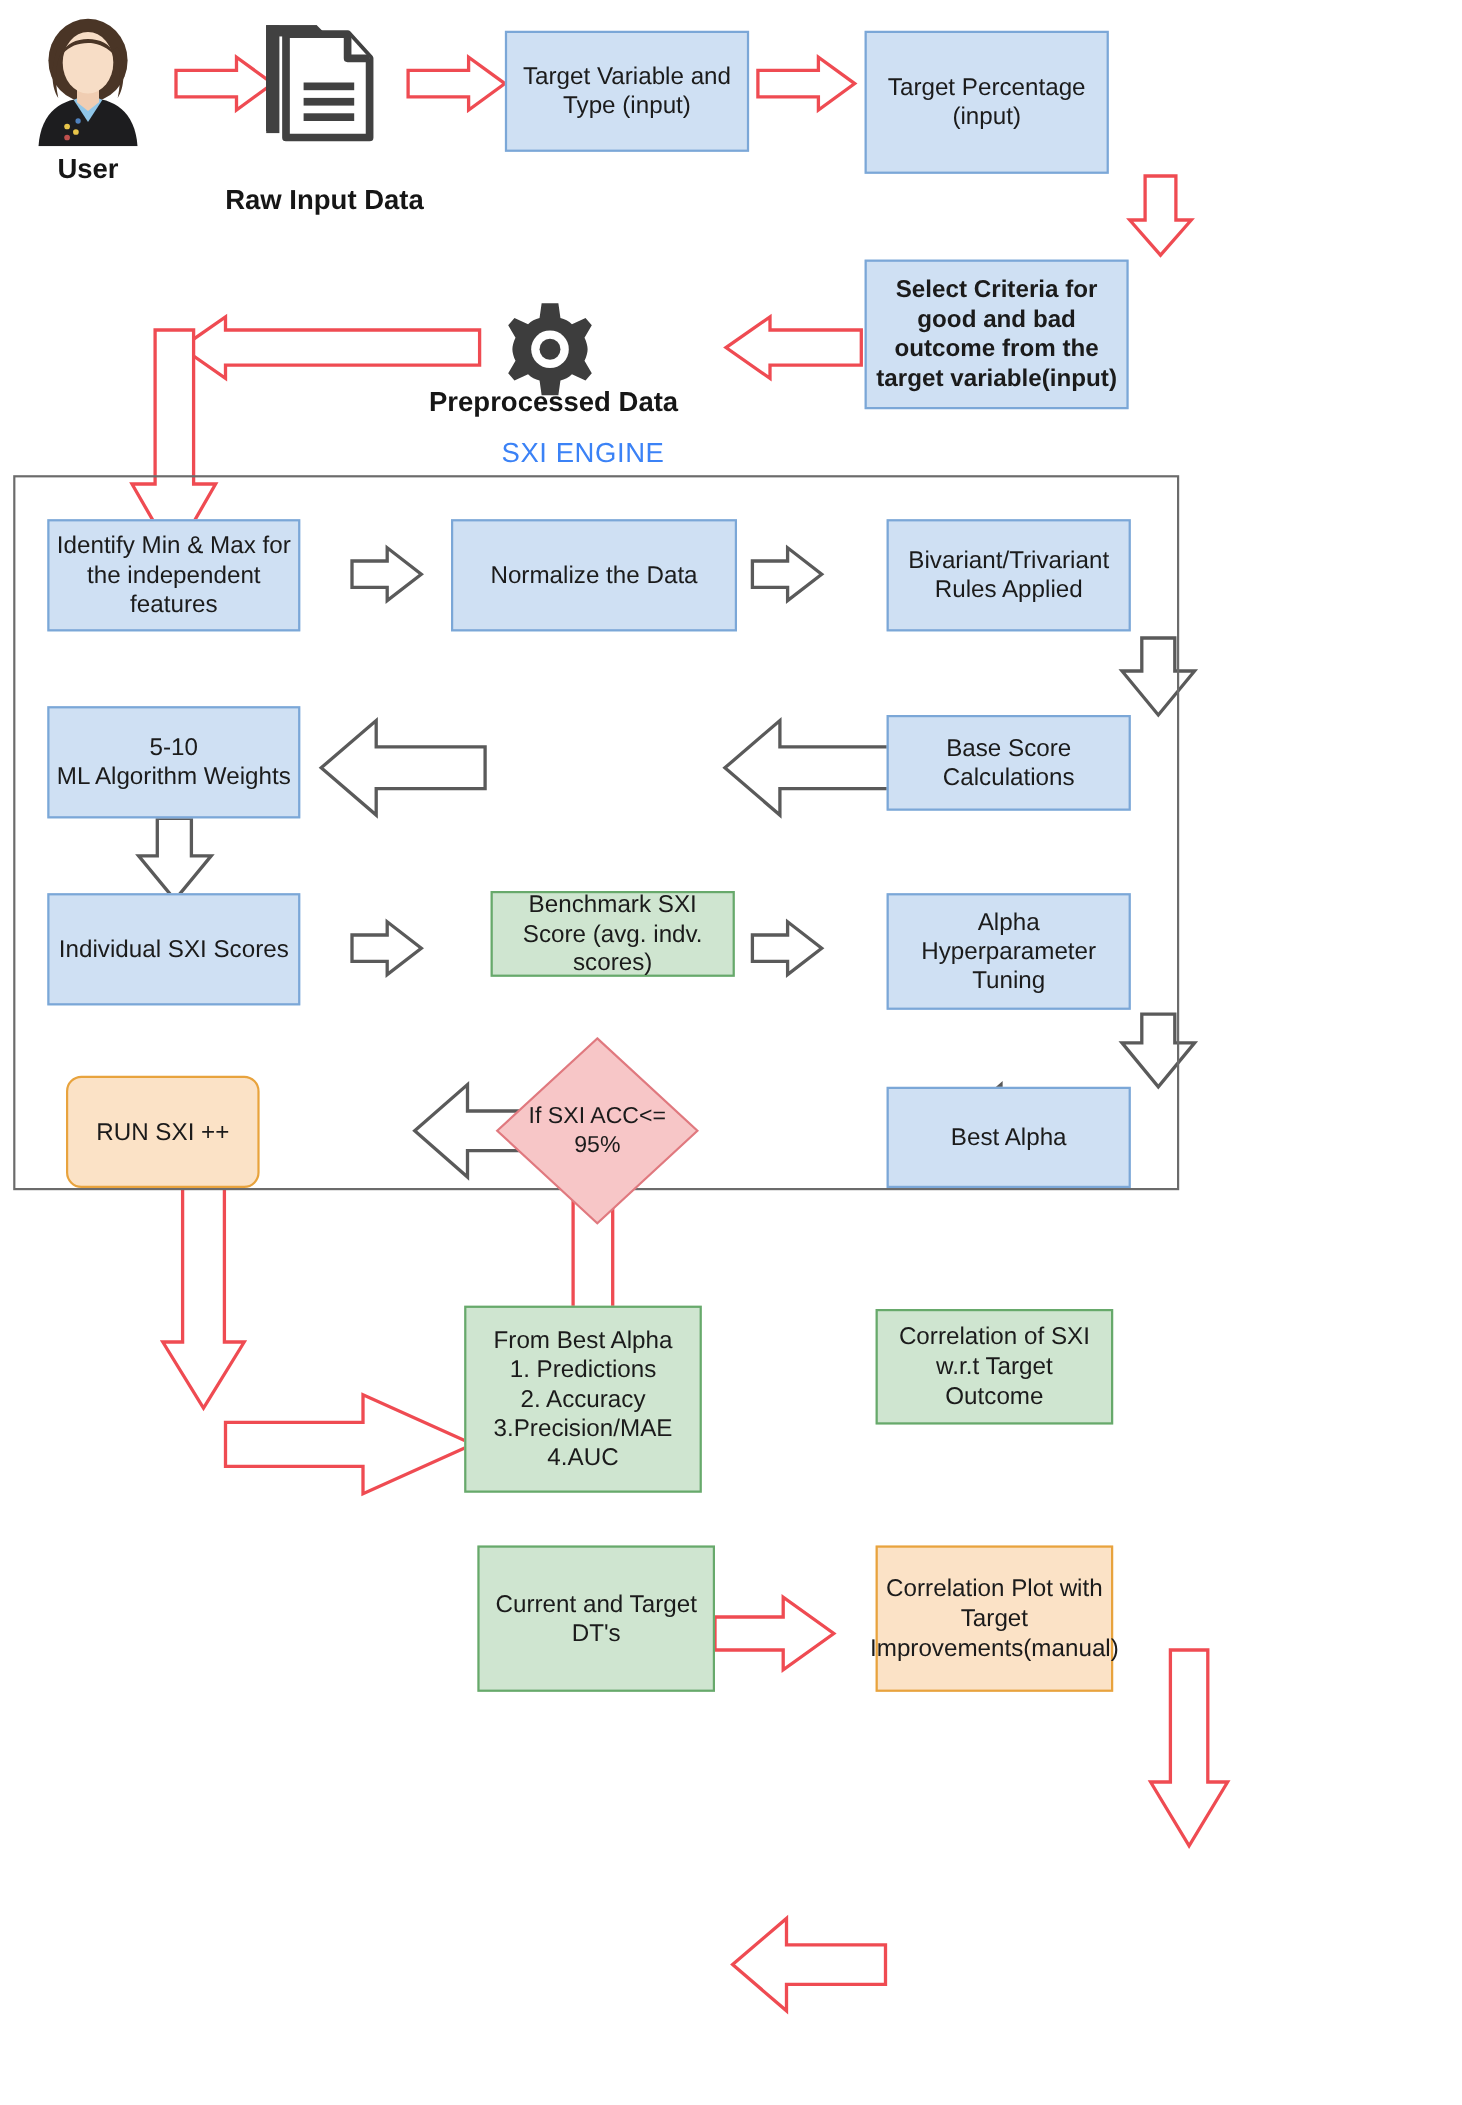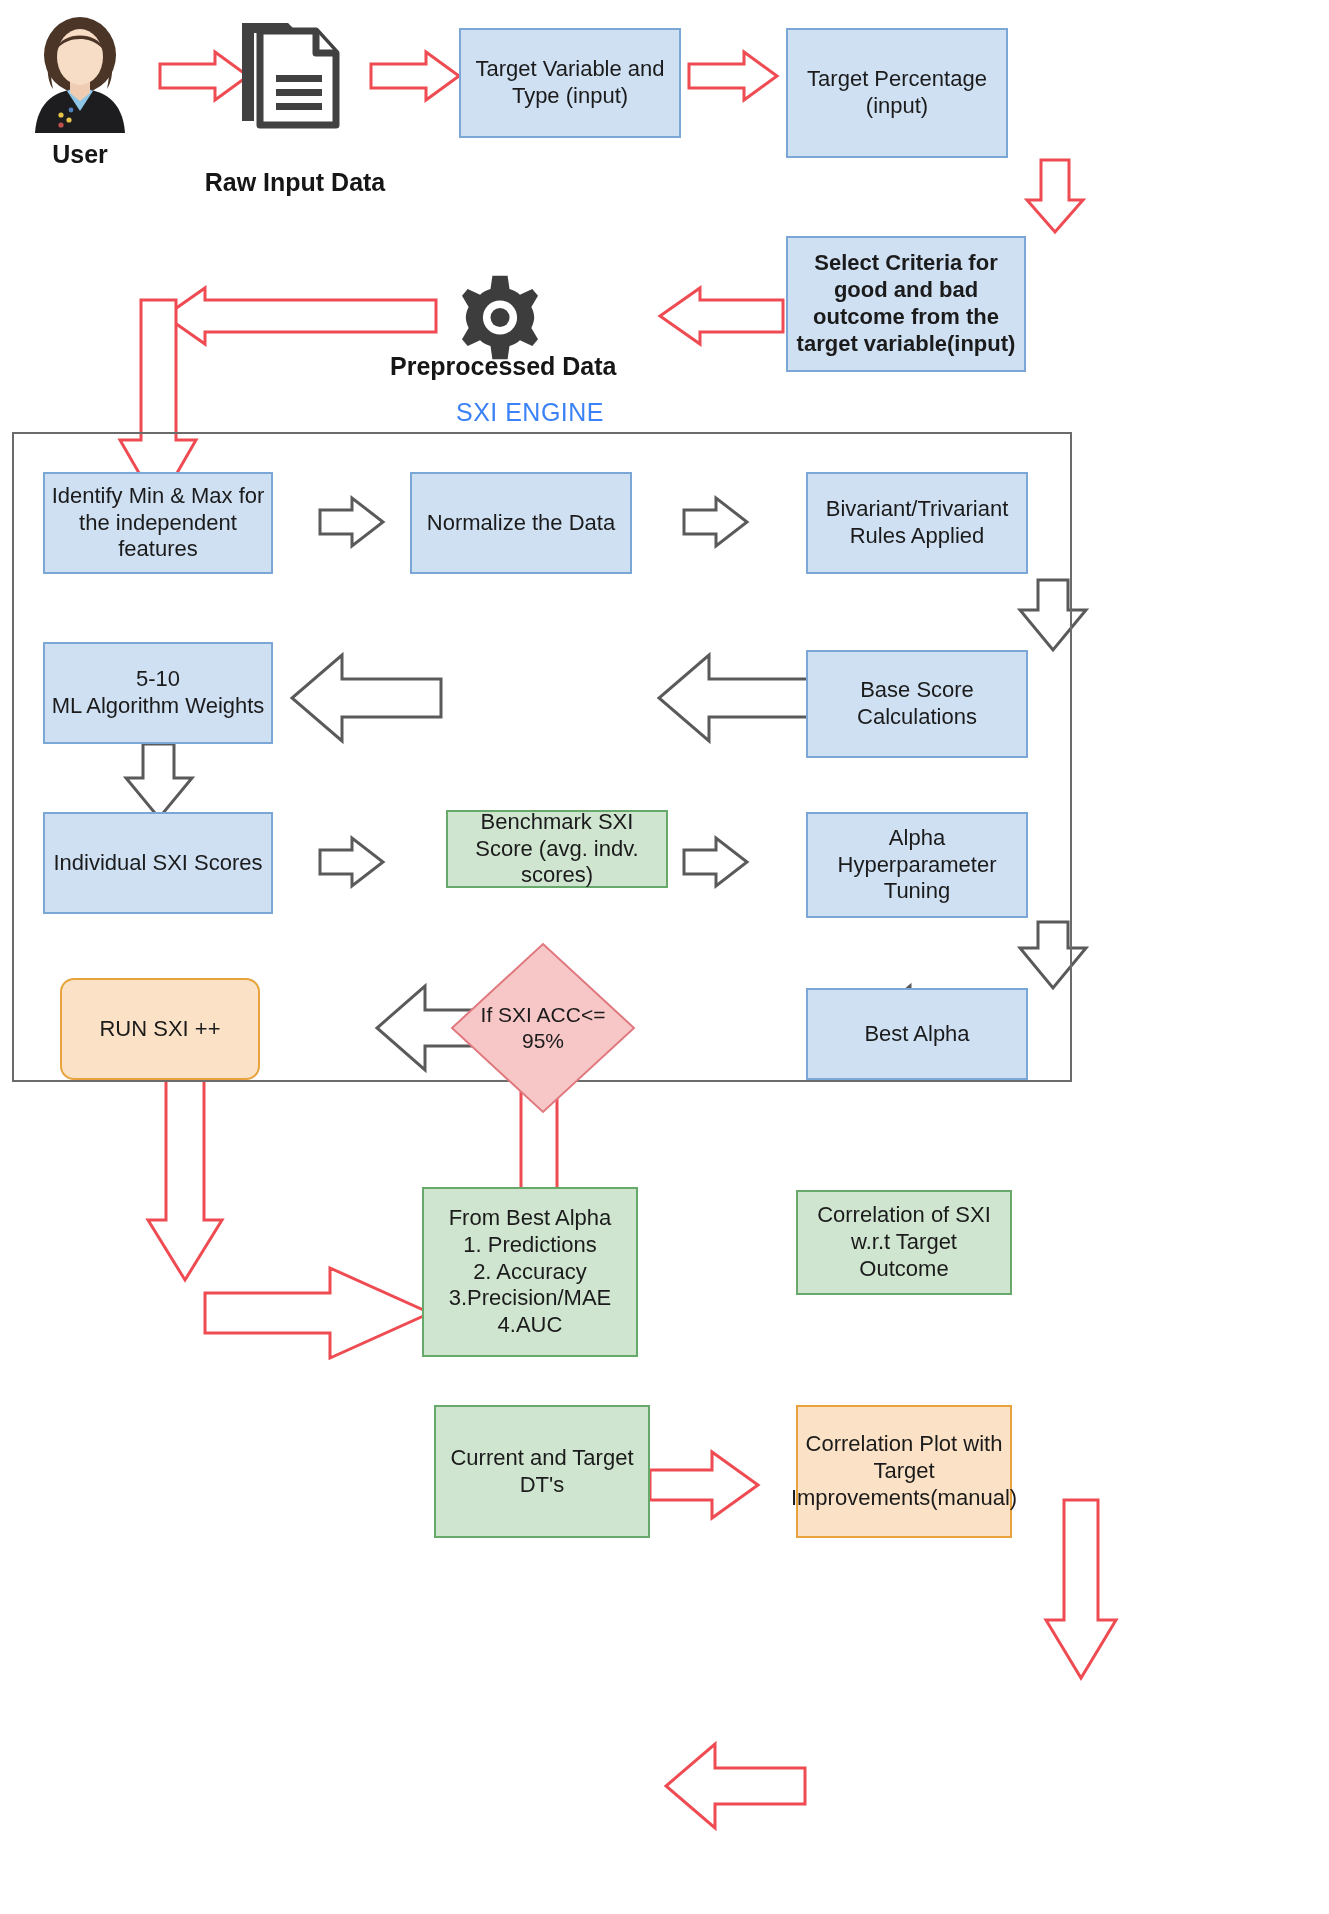--- a/index.html
+++ b/index.html
@@ -222,43 +222,43 @@
 
   <div class="node box-blue" style="left:786px; top:236px; width:240px; height:136px;font-weight:bold;">Select Criteria for
 good and bad
 outcome from the
 target variable(input)</div>
 
   <div class="node box-blue" style="left:43px; top:472px; width:230px; height:102px;">Identify Min &amp; Max for
 the independent
 features</div>
 
-  <div class="node box-blue" style="left:410px; top:472px; width:222px; height:102px;">Normalize the Data</div>
+  <div class="node box-blue" style="left:410px; top:472px; width:260px; height:102px;">Normalize the Data</div>
 
   <div class="node box-blue" style="left:806px; top:472px; width:222px; height:102px;">Bivariant/Trivariant
 Rules Applied</div>
 
   <div class="node box-blue" style="left:43px; top:642px; width:230px; height:102px;">5-10
 ML Algorithm Weights</div>
 
 
-  <div class="node box-blue" style="left:806px; top:650px; width:222px; height:108px;">Base Score
+  <div class="node box-blue" style="left:806px; top:650px; width:222px; height:87px;">Base Score
 Calculations</div>
 
   <div class="node box-blue" style="left:43px; top:812px; width:230px; height:102px;">Individual SXI Scores</div>
 
   <div class="node box-green" style="left:410px; top:810px; width:222px; height:78px;margin-left:36px;">Benchmark SXI
 Score (avg. indv.
 scores)</div>
 
   <div class="node box-blue" style="left:806px; top:812px; width:222px; height:106px;">Alpha
 Hyperparameter
 Tuning</div>
 
-  <div class="node box-orange rounded" style="left:60px; top:978px; width:200px; height:102px;">RUN SXI ++</div>
+  <div class="node box-orange rounded" style="left:60px; top:978px; width:176px; height:102px;">RUN SXI ++</div>
 
   <div class="diamond-wrap" style="left:450px; top:942px; width:186px; height:172px;">
     <svg width="186" height="172" viewBox="0 0 186 172">
       <polygon points="93,2 184,86 93,170 2,86" fill="#f7c6c7" stroke="#e0797f" stroke-width="2"></polygon>
     </svg>
     <div class="diamond-text">If SXI ACC&lt;=
 95%</div>
   </div>
 
   <div class="node box-blue" style="left:806px; top:988px; width:222px; height:92px;">Best Alpha</div>

